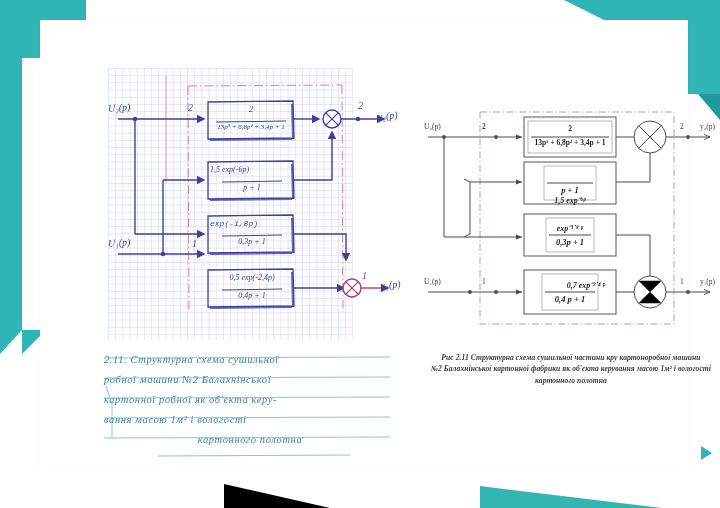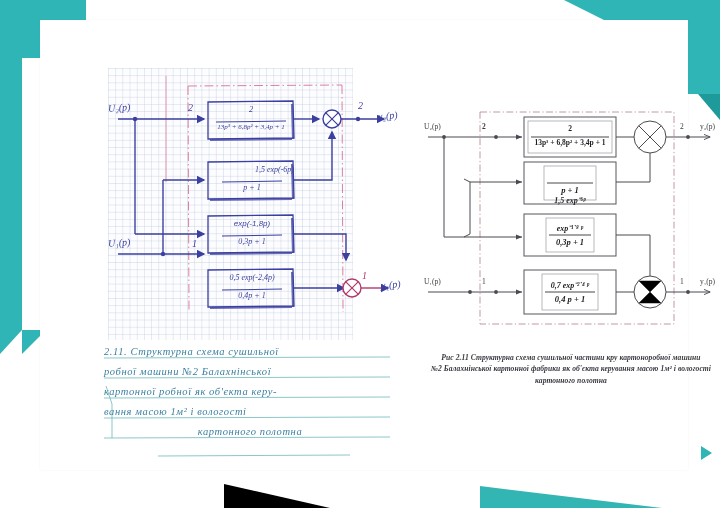--- a/index.html
+++ b/index.html
@@ -263,43 +263,43 @@
       <div style="position:absolute;left:92px;top:176px;font-family:'Liberation Serif',serif;font-style:italic;font-size:10px;color:#3b3fa0;">1</div>
 
       <div style="position:absolute;left:258px;top:38px;font-family:'Liberation Serif',serif;font-style:italic;font-size:10px;color:#3b3fa0;">2</div>
       <div style="position:absolute;left:278px;top:48px;font-family:'Liberation Serif',serif;font-style:italic;font-size:10px;color:#3b3fa0;transform:rotate(-5deg);">y₂(p)</div>
       <div style="position:absolute;left:262px;top:208px;font-family:'Liberation Serif',serif;font-style:italic;font-size:10px;color:#b03a6a;">1</div>
       <div style="position:absolute;left:281px;top:217px;font-family:'Liberation Serif',serif;font-style:italic;font-size:10px;color:#3b3fa0;transform:rotate(-5deg);">y₁(p)</div>
 
       <div style="position:absolute;left:112px;top:43px;width:78px;text-align:center;font-family:'Liberation Serif',serif;font-style:italic;font-size:8px;color:#3b3fa0;">2</div>
       <div style="position:absolute;left:106px;top:61px;width:90px;text-align:center;font-family:'Liberation Serif',serif;font-style:italic;font-size:7px;color:#3b3fa0;">13p³ + 6,8p² + 3,4p + 1</div>
 
-      <div style="position:absolute;left:110px;top:103px;width:84px;text-align:right;font-family:'Liberation Serif',serif;font-style:italic;font-size:8px;color:#3b3fa0;">1,5 exp(-6p)</div>
+      <div style="position:absolute;left:110px;top:103px;width:84px;text-align:left;font-family:'Liberation Serif',serif;font-style:italic;font-size:8px;color:#3b3fa0;">1,5 exp(-6p)</div>
       <div style="position:absolute;left:110px;top:121px;width:84px;text-align:center;font-family:'Liberation Serif',serif;font-style:italic;font-size:8px;color:#3b3fa0;">p + 1</div>
 
-      <div style="position:absolute;left:110px;top:157px;width:84px;text-align:center;font-family:Liberation Sans, sans-serif;font-style:italic;font-size:8px;color:#3b3fa0;">exp(-1,8p)</div>
+      <div style="position:absolute;left:110px;top:157px;width:84px;text-align:left;font-family:Liberation Mono, monospace;font-style:italic;font-size:8px;color:#3b3fa0;">exp(-1,8p)</div>
       <div style="position:absolute;left:110px;top:175px;width:84px;text-align:center;font-family:'Liberation Serif',serif;font-style:italic;font-size:8px;color:#3b3fa0;">0,3p + 1</div>
 
       <div style="position:absolute;left:108px;top:211px;width:88px;text-align:center;font-family:'Liberation Serif',serif;font-style:italic;font-size:8px;color:#3b3fa0;">0,5 exp(-2,4p)</div>
       <div style="position:absolute;left:110px;top:229px;width:84px;text-align:center;font-family:'Liberation Serif',serif;font-style:italic;font-size:8px;color:#3b3fa0;">0,4p + 1</div>
     </div>
 
     <div class="hand-note">
       <svg width="300" height="120" viewBox="0 0 300 120">
         <g stroke="#6fb9bb" stroke-width="1" opacity="0.8" fill="none">
           <path d="M6,16 L292,15"></path>
           <path d="M6,36 L292,35"></path>
           <path d="M6,56 L292,55"></path>
           <path d="M6,76 L292,75"></path>
           <path d="M6,96 L292,95"></path>
           <path d="M60,114 L252,113"></path>
         </g>
         <path d="M8,44 L14,62 L14,96" stroke="#6fb9bb" stroke-width="1" fill="none" opacity="0.8"></path>
       </svg>
-      <div style="position:absolute;left:6px;top:0px;width:292px;font-family:'Liberation Serif',serif;font-style:italic;font-size:10.5px;line-height:20px;color:#3b7fa0;letter-spacing:0.6px;">
+      <div style="position:absolute;left:6px;top:8px;width:292px;font-family:'Liberation Serif',serif;font-style:italic;font-size:10.5px;line-height:20px;color:#3b7fa0;letter-spacing:0.6px;">
         <div>2.11. Структурна схема сушильної</div>
         <div>робної машини №2 Балахнінської</div>
         <div>картонної робної як об'єкта керу-</div>
         <div>вання масою 1м² і вологості</div>
         <div style="text-align:center">картонного полотна</div>
       </div>
     </div>
 
     <div class="print-panel">
       <svg width="300" height="260" viewBox="0 0 300 260">
@@ -395,21 +395,21 @@
 
       <div style="position:absolute;left:110px;top:32px;width:84px;text-align:center;font-family:'Liberation Serif',serif;font-weight:bold;font-size:7.5px;color:#1e1e24;">2</div>
       <div style="position:absolute;left:110px;top:46px;width:84px;text-align:center;font-family:'Liberation Serif',serif;font-weight:bold;font-size:7.5px;color:#1e1e24;">13p³ + 6,8p² + 3,4p + 1</div>
 
       <div style="position:absolute;left:126px;top:78px;width:52px;text-align:center;font-family:'Liberation Serif',serif;font-style:italic;font-weight:bold;font-size:8px;color:#1e1e24;margin-top:24px;">1,5 exp⁻⁶ᵖ</div>
       <div style="position:absolute;left:126px;top:93px;width:52px;text-align:center;font-family:'Liberation Serif',serif;font-style:italic;font-weight:bold;font-size:8.5px;color:#1e1e24;">p + 1</div>
 
       <div style="position:absolute;left:128px;top:130px;width:48px;text-align:center;font-family:'Liberation Serif',serif;font-style:italic;font-weight:bold;font-size:8px;color:#1e1e24;">exp⁻¹˙⁸ ᵖ</div>
       <div style="position:absolute;left:128px;top:145px;width:48px;text-align:center;font-family:'Liberation Serif',serif;font-style:italic;font-weight:bold;font-size:8.5px;color:#1e1e24;">0,3p + 1</div>
 
-      <div style="position:absolute;left:124px;top:187px;width:56px;text-align:center;font-family:'Liberation Serif',serif;font-style:italic;font-weight:bold;font-size:8px;color:#1e1e24;">0,7 exp⁻²˙⁴ ᵖ</div>
+      <div style="position:absolute;left:124px;top:187px;width:56px;text-align:center;font-family:'Liberation Serif',serif;font-style:italic;font-weight:bold;font-size:8px;color:#1e1e24;padding-left:16px;">0,7 exp⁻²˙⁴ ᵖ</div>
       <div style="position:absolute;left:124px;top:202px;width:56px;text-align:center;font-family:'Liberation Serif',serif;font-style:italic;font-weight:bold;font-size:8.5px;color:#1e1e24;">0,4 p + 1</div>
     </div>
 
     <div class="caption">
       <div>Рис 2.11 Структурна схема сушильної частини кру картоноробної машини</div>
       <div>№2 Балахнінської картонної фабрики як об'єкта керування масою 1м² і вологості</div>
       <div>картонного полотна</div>
     </div>
 
   </div>

